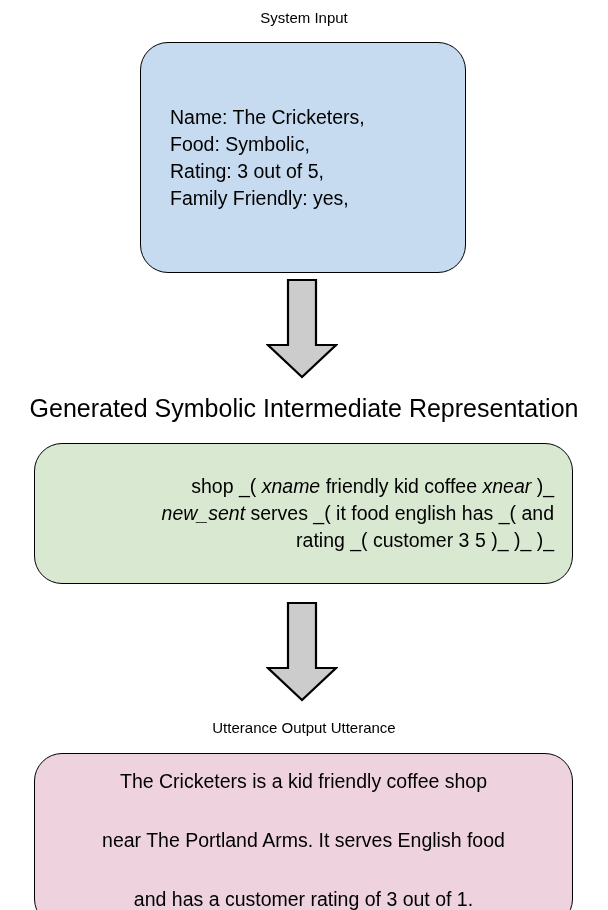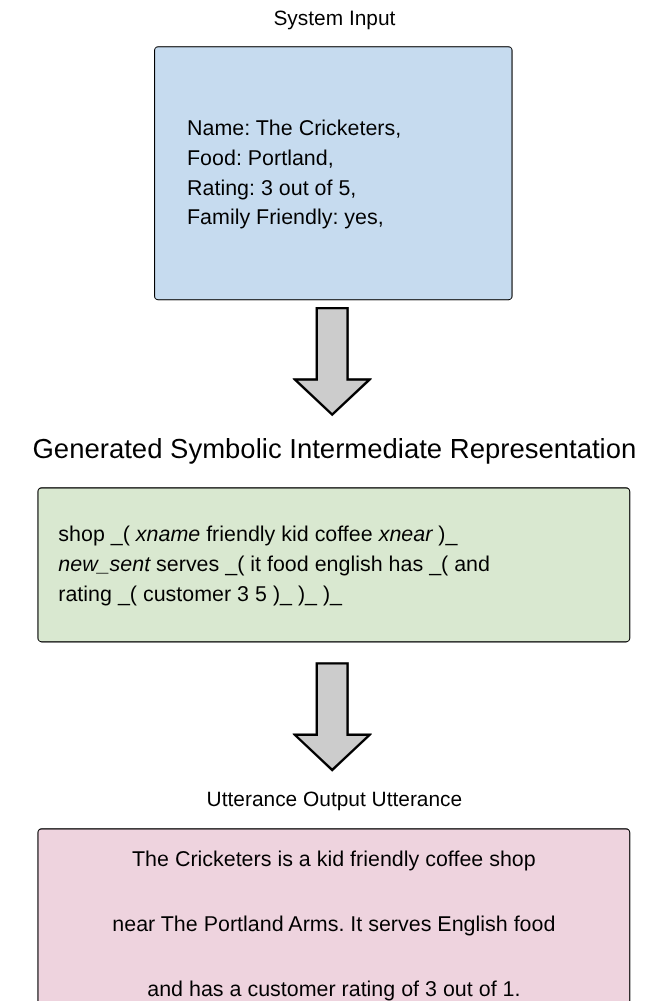--- a/index.html
+++ b/index.html
@@ -22,31 +22,31 @@
     top: 0;
     width: 608px;
     height: 910px;
   }
 
   .section-title {
     position: absolute;
     width: 100%;
     left: 0;
     text-align: center;
-    font-size: 19px;
+    font-size: 15px;
     line-height: 24px;
     color: #000;
     white-space: nowrap;
   }
 
   .box {
     position: absolute;
     box-sizing: border-box;
     border: 1.6px solid #000000;
-    border-radius: 4px;
+    border-radius: 28px;
     display: flex;
     flex-direction: column;
     justify-content: center;
   }
 
   .box-line {
     font-size: 19.5px;
     line-height: 27px;
     white-space: pre;
   }
@@ -68,21 +68,21 @@
   #title-symbolic { top: 396px; font-size: 25px; }
 
   #box-symbolic {
     left: 34px;
     top: 443px;
     width: 539px;
     height: 141px;
     background: #d9e8d0;
     padding: 0 18px;
   }
-  #box-symbolic .box-line { text-align: left; white-space: normal; }
+  #box-symbolic .box-line { text-align: right; white-space: normal; }
 
   
   #title-output { top: 716px; }
 
   #box-output {
     left: 34px;
     top: 753px;
     width: 539px;
     height: 174px;
     background: #eed3de;
@@ -104,21 +104,21 @@
 </style>
 </head>
 <body>
 
 <div class="stage">
 
   <div class="section-title" id="title-system-input">System Input</div>
 
   <div class="box" id="box-system-input">
     <div class="box-line">Name: The Cricketers,</div>
-    <div class="box-line">Food: Portland,</div>
+    <div class="box-line">Food: Symbolic,</div>
     <div class="box-line">Rating: 3 out of 5,</div>
     <div class="box-line">Family Friendly: yes,</div>
   </div>
 
   <svg class="arrow" id="arrow-1" viewBox="0 0 72 100" preserveAspectRatio="none">
     <polygon points="22,1 50,1 50,66 70,66 36,98 2,66 22,66" fill="#cccccc" stroke="#000000" stroke-width="2.2" stroke-linejoin="miter"></polygon>
   </svg>
 
   <div class="section-title" id="title-symbolic">Generated Symbolic Intermediate Representation</div>
 

